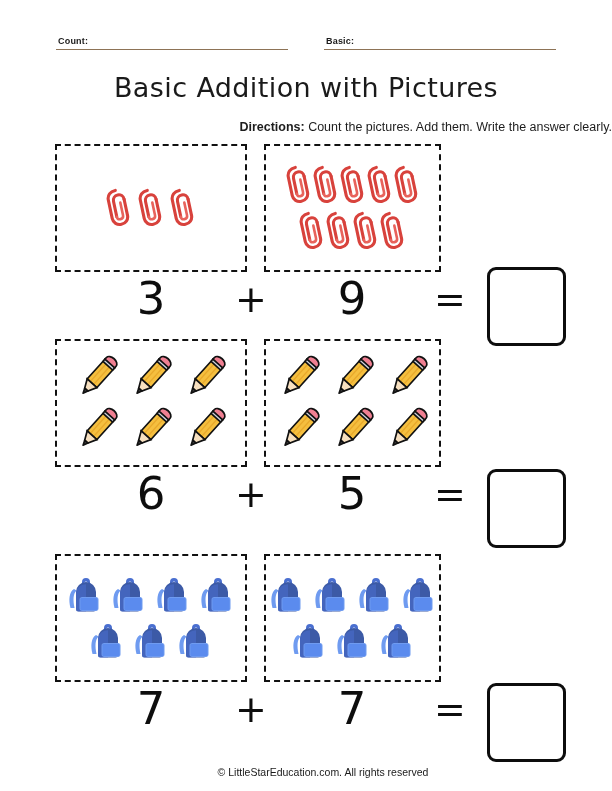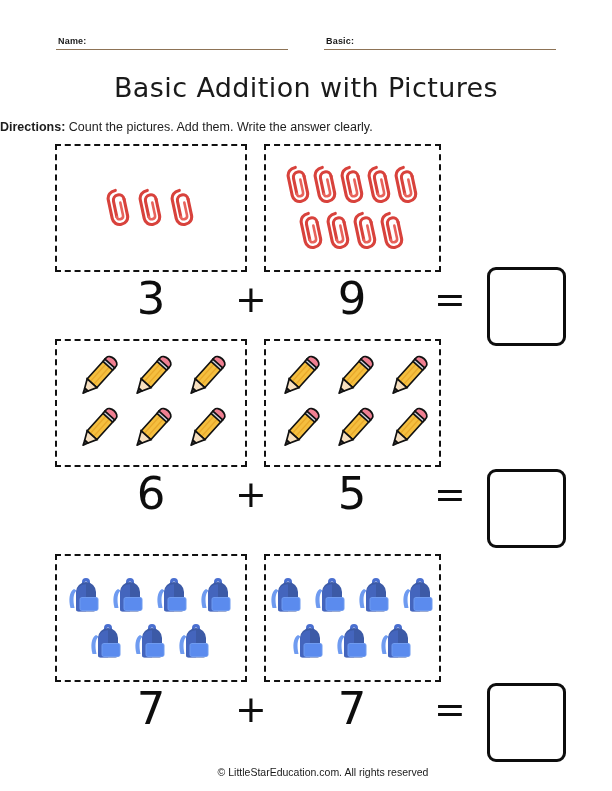--- a/index.html
+++ b/index.html
@@ -64,21 +64,21 @@
     font-weight: 400;
     font-family: "DejaVu Sans", sans-serif;
   }
 
   
   .directions {
     position: absolute;
     top: 120px;
     left: 0;
     width: 612px;
-    text-align: left;
+    text-align: right;
     font-size: 12.5px;
     color: #1d1d1d;
   }
   .directions .lead {
     font-weight: bold;
   }
 
   
   .row {
     position: absolute;
@@ -179,21 +179,21 @@
 
   svg { display: block; }
 </style>
 </head>
 <body>
 
 <div class="page">
 
   <div class="header-row">
     <div class="field">
-      <span class="field-label">Name:</span>
+      <span class="field-label">Count:</span>
       <div class="field-line"></div>
     </div>
     <div class="field">
       <span class="field-label">Basic:</span>
       <div class="field-line"></div>
     </div>
   </div>
 
   <div class="title">Basic Addition with Pictures</div>
 

